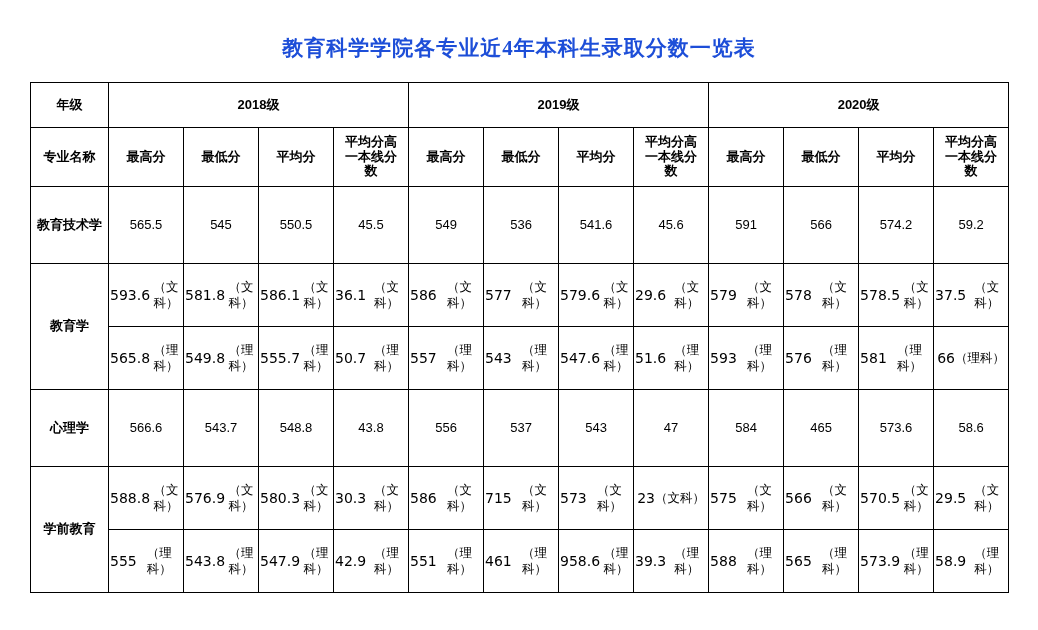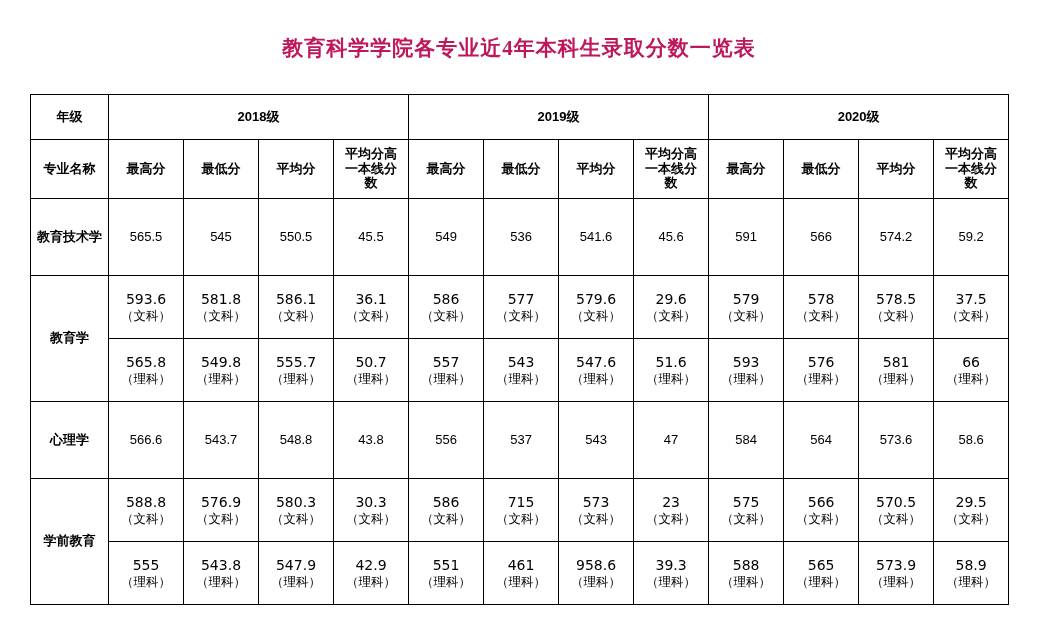--- a/index.html
+++ b/index.html
@@ -21,26 +21,26 @@
     box-sizing: border-box;
   }
   .title {
     text-align: center;
     font-family: "Liberation Serif", serif;
     font-size: 21px;
     font-weight: bold;
     letter-spacing: 1px;
     padding-top: 34px;
     padding-bottom: 0;
-    color: #be185d;
+    color: #1d4ed8;
   }
   .table-wrap {
     position: absolute;
     left: 30px;
-    top: 94px;
+    top: 82px;
     width: 978px;
   }
   table.score {
     border-collapse: collapse;
     width: 978px;
     table-layout: fixed;
   }
   table.score td, table.score th {
     border: 1px solid #000000;
     text-align: center;
@@ -71,21 +71,21 @@
   td.major {
     font-weight: bold;
     font-size: 13.5px;
   }
   td.val {
     font-size: 14px;
     font-family: "DejaVu Sans", sans-serif;
   }
   .cell-two {
     display: flex;
-    flex-direction: column;
+    flex-direction: row;
     align-items: center;
     justify-content: center;
     line-height: 1.3;
   }
   .cell-two .num {
     font-family: "DejaVu Sans", sans-serif;
     font-size: 14px;
   }
   .cell-two .tag {
     font-family: "Liberation Sans", sans-serif;
@@ -332,21 +332,21 @@
           <td class="major">心理学</td>
           <td class="val">566.6</td>
           <td class="val">543.7</td>
           <td class="val">548.8</td>
           <td class="val">43.8</td>
           <td class="val">556</td>
           <td class="val">537</td>
           <td class="val">543</td>
           <td class="val">47</td>
           <td class="val">584</td>
-          <td class="val">564</td>
+          <td class="val">465</td>
           <td class="val">573.6</td>
           <td class="val">58.6</td>
         </tr>
 
         <tr class="dual-row">
           <td class="major" rowspan="2">学前教育</td>
           <td>
               <div class="cell-two">
                 <span class="num">588.8</span>
                 <span class="tag">（文科）</span>

